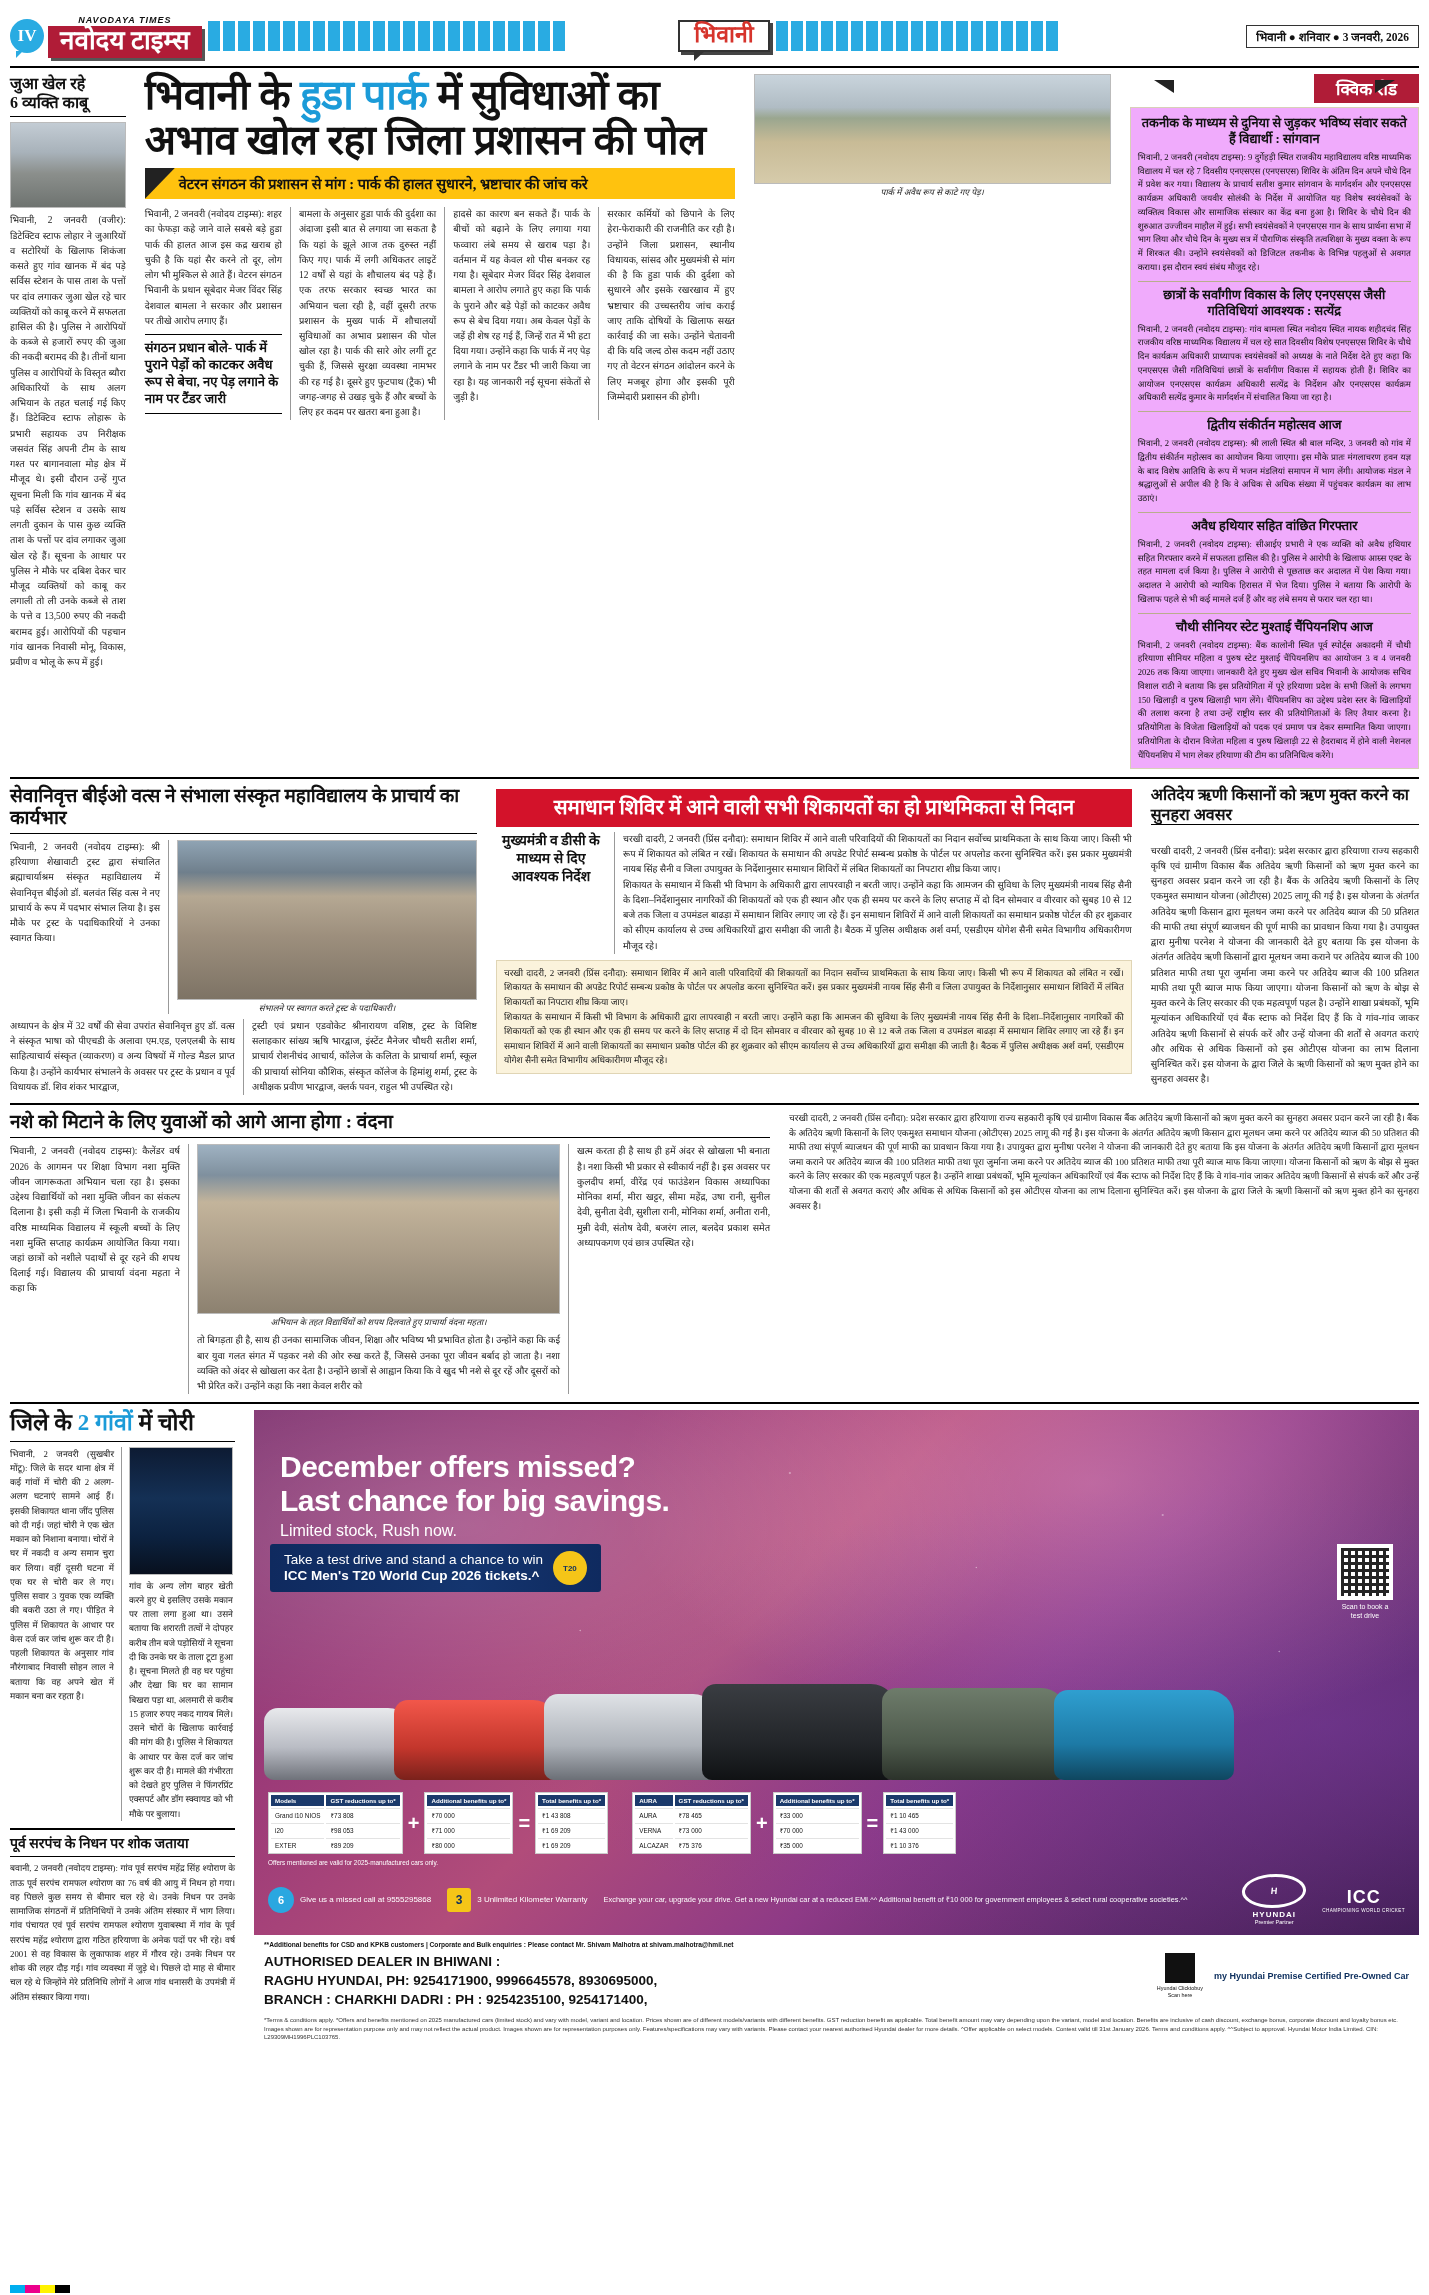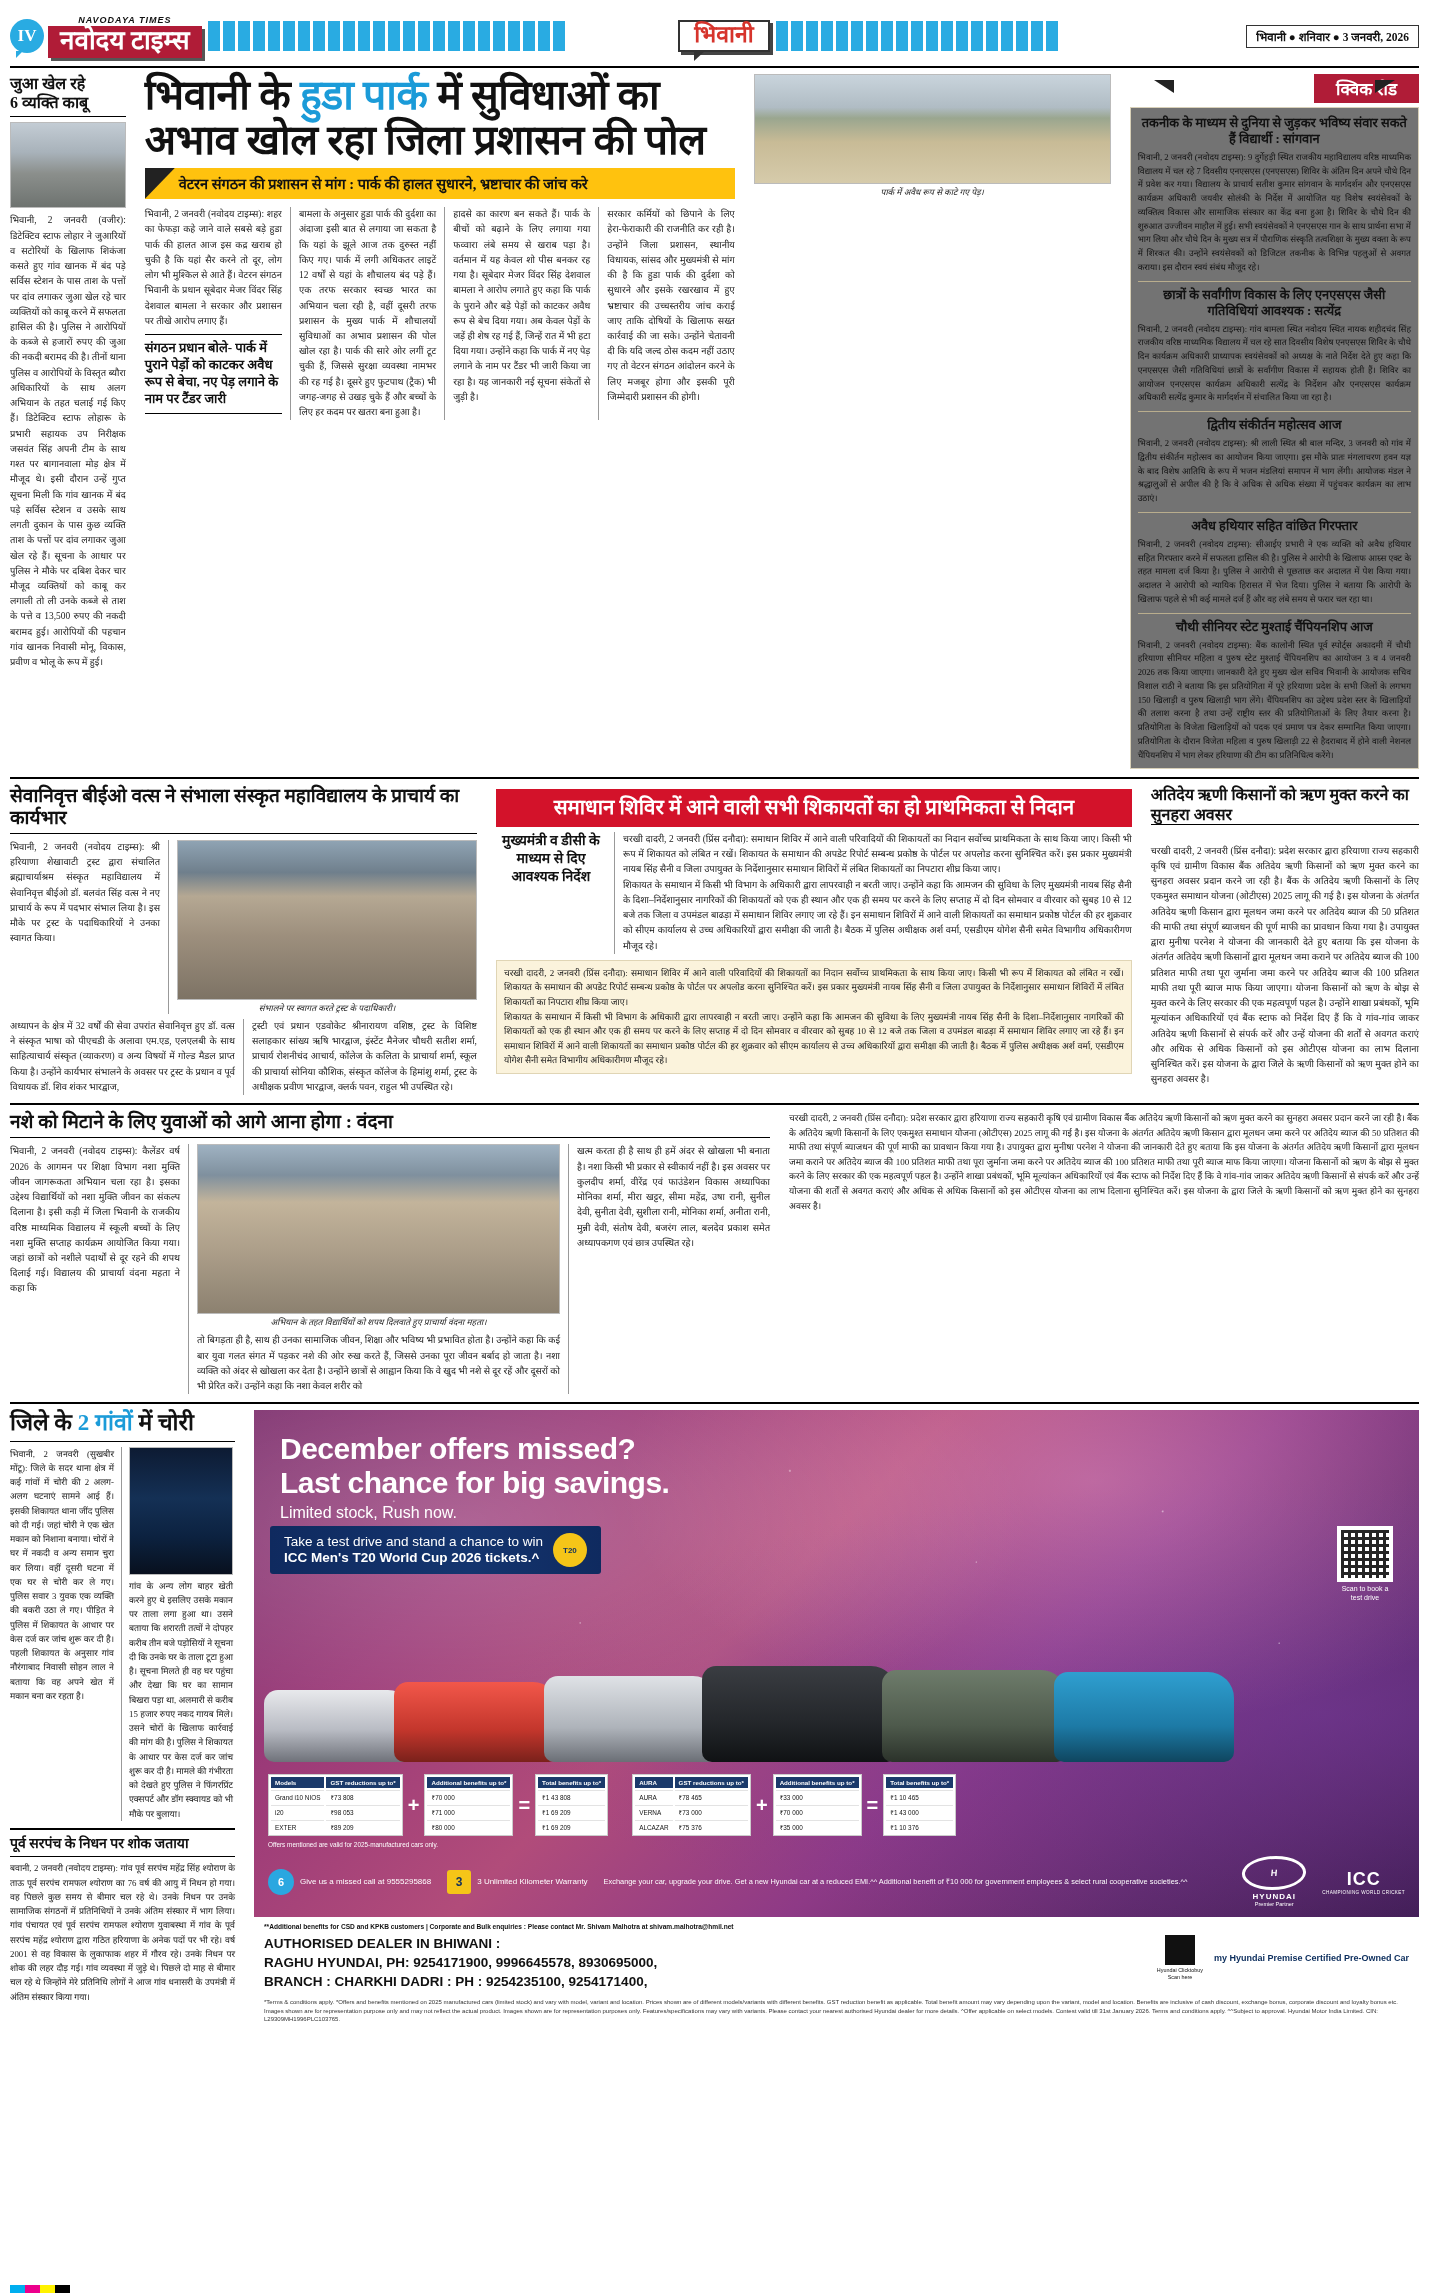--- a/index.html
+++ b/index.html
@@ -102,21 +102,21 @@
       linear-gradient(180deg,#9fb2c2 0%, #7f909e 18%, #c3b49b 34%, #ad9f8a 62%, #8c8170 100%); }
   .ph-theft { height:150px; background:
       linear-gradient(180deg,#0d1b33 0%, #143055 40%, #0c2240 70%, #08101e 100%); }
 
   
   .main-grid { display:flex; gap:9px; margin-top:4px; }
   .col { }
   .colsep { border-left:1px solid #999; }
 
   
-  .quickread { background:#737373; border:1px solid #d8d0b8; padding:6px 7px; }
+  .quickread { background:#f0abfc; border:1px solid #d8d0b8; padding:6px 7px; }
   .qr-item-h { font-size:12.8px; font-weight:bold; line-height:1.25; text-align:center; margin:2px 0 3px; }
   .qr-txt { font-size:8.6px; line-height:1.6; text-align:justify; }
   .qr-sep { border:0; border-top:1px solid #b9ad8d; margin:6px 0; }
 
   .beige-box { background:#FBF3DC; border:1px solid #e0d5b5; padding:5px 7px; }
 
   
   .ad {
     position:relative; overflow:hidden; color:#fff;
     background:
@@ -431,21 +431,21 @@
       <div class="hl-xs hi" style="font-size:14px;border-bottom:1px solid #000;padding-bottom:4px;margin-bottom:4px;">पूर्व सरपंच के निधन पर शोक जताया</div>
       <div class="body-txt hi" style="font-size:8.8px;">बवानी, 2 जनवरी (नवोदय टाइम्स): गांव पूर्व सरपंच महेंद्र सिंह श्योराण के ताऊ पूर्व सरपंच रामफल श्योराण का 76 वर्ष की आयु में निधन हो गया। वह पिछले कुछ समय से बीमार चल रहे थे। उनके निधन पर उनके सामाजिक संगठनों में प्रतिनिधियों ने उनके अंतिम संस्कार में भाग लिया। गांव पंचायत एवं पूर्व सरपंच रामफल श्योराण युवाबस्था में गांव के पूर्व सरपंच महेंद्र श्योराण द्वारा गठित हरियाणा के अनेक पदों पर भी रहे। वर्ष 2001 से वह विकास के लुकाफाक शहर में गौरव रहे। उनके निधन पर शोक की लहर दौड़ गई। गांव व्यवस्था में जुड़े थे। पिछले दो माह से बीमार चल रहे थे जिन्होंने मेरे प्रतिनिधि लोगों ने आज गांव धनासरी के उपमंत्री में अंतिम संस्कार किया गया।</div>
     </div>
 
     <div class="colsep"></div>
 
     <div class="col" style="flex:1;">
       <div class="ad" style="padding:0;">
         <div class="ad-stars"></div>
 
-        <div style="position:relative;padding:22px 26px 4px 26px;">
+        <div style="position:relative;padding:40px 26px 4px 26px;">
           <div class="ad-h1">December offers missed?</div>
           <div class="ad-h1">Last chance for big savings.</div>
           <div class="ad-h2">Limited stock, Rush now.</div>
         </div>
 
         <div style="position:relative;display:flex;align-items:flex-start;justify-content:space-between;">
           <div class="ad-ribbon" style="margin-left:16px;border-radius:3px;">
             <div>
               <span style="display:block;">Take a test drive and stand a chance to win</span>
               <span style="display:block;font-weight:bold;">ICC Men's T20 World Cup 2026 tickets.^</span>

